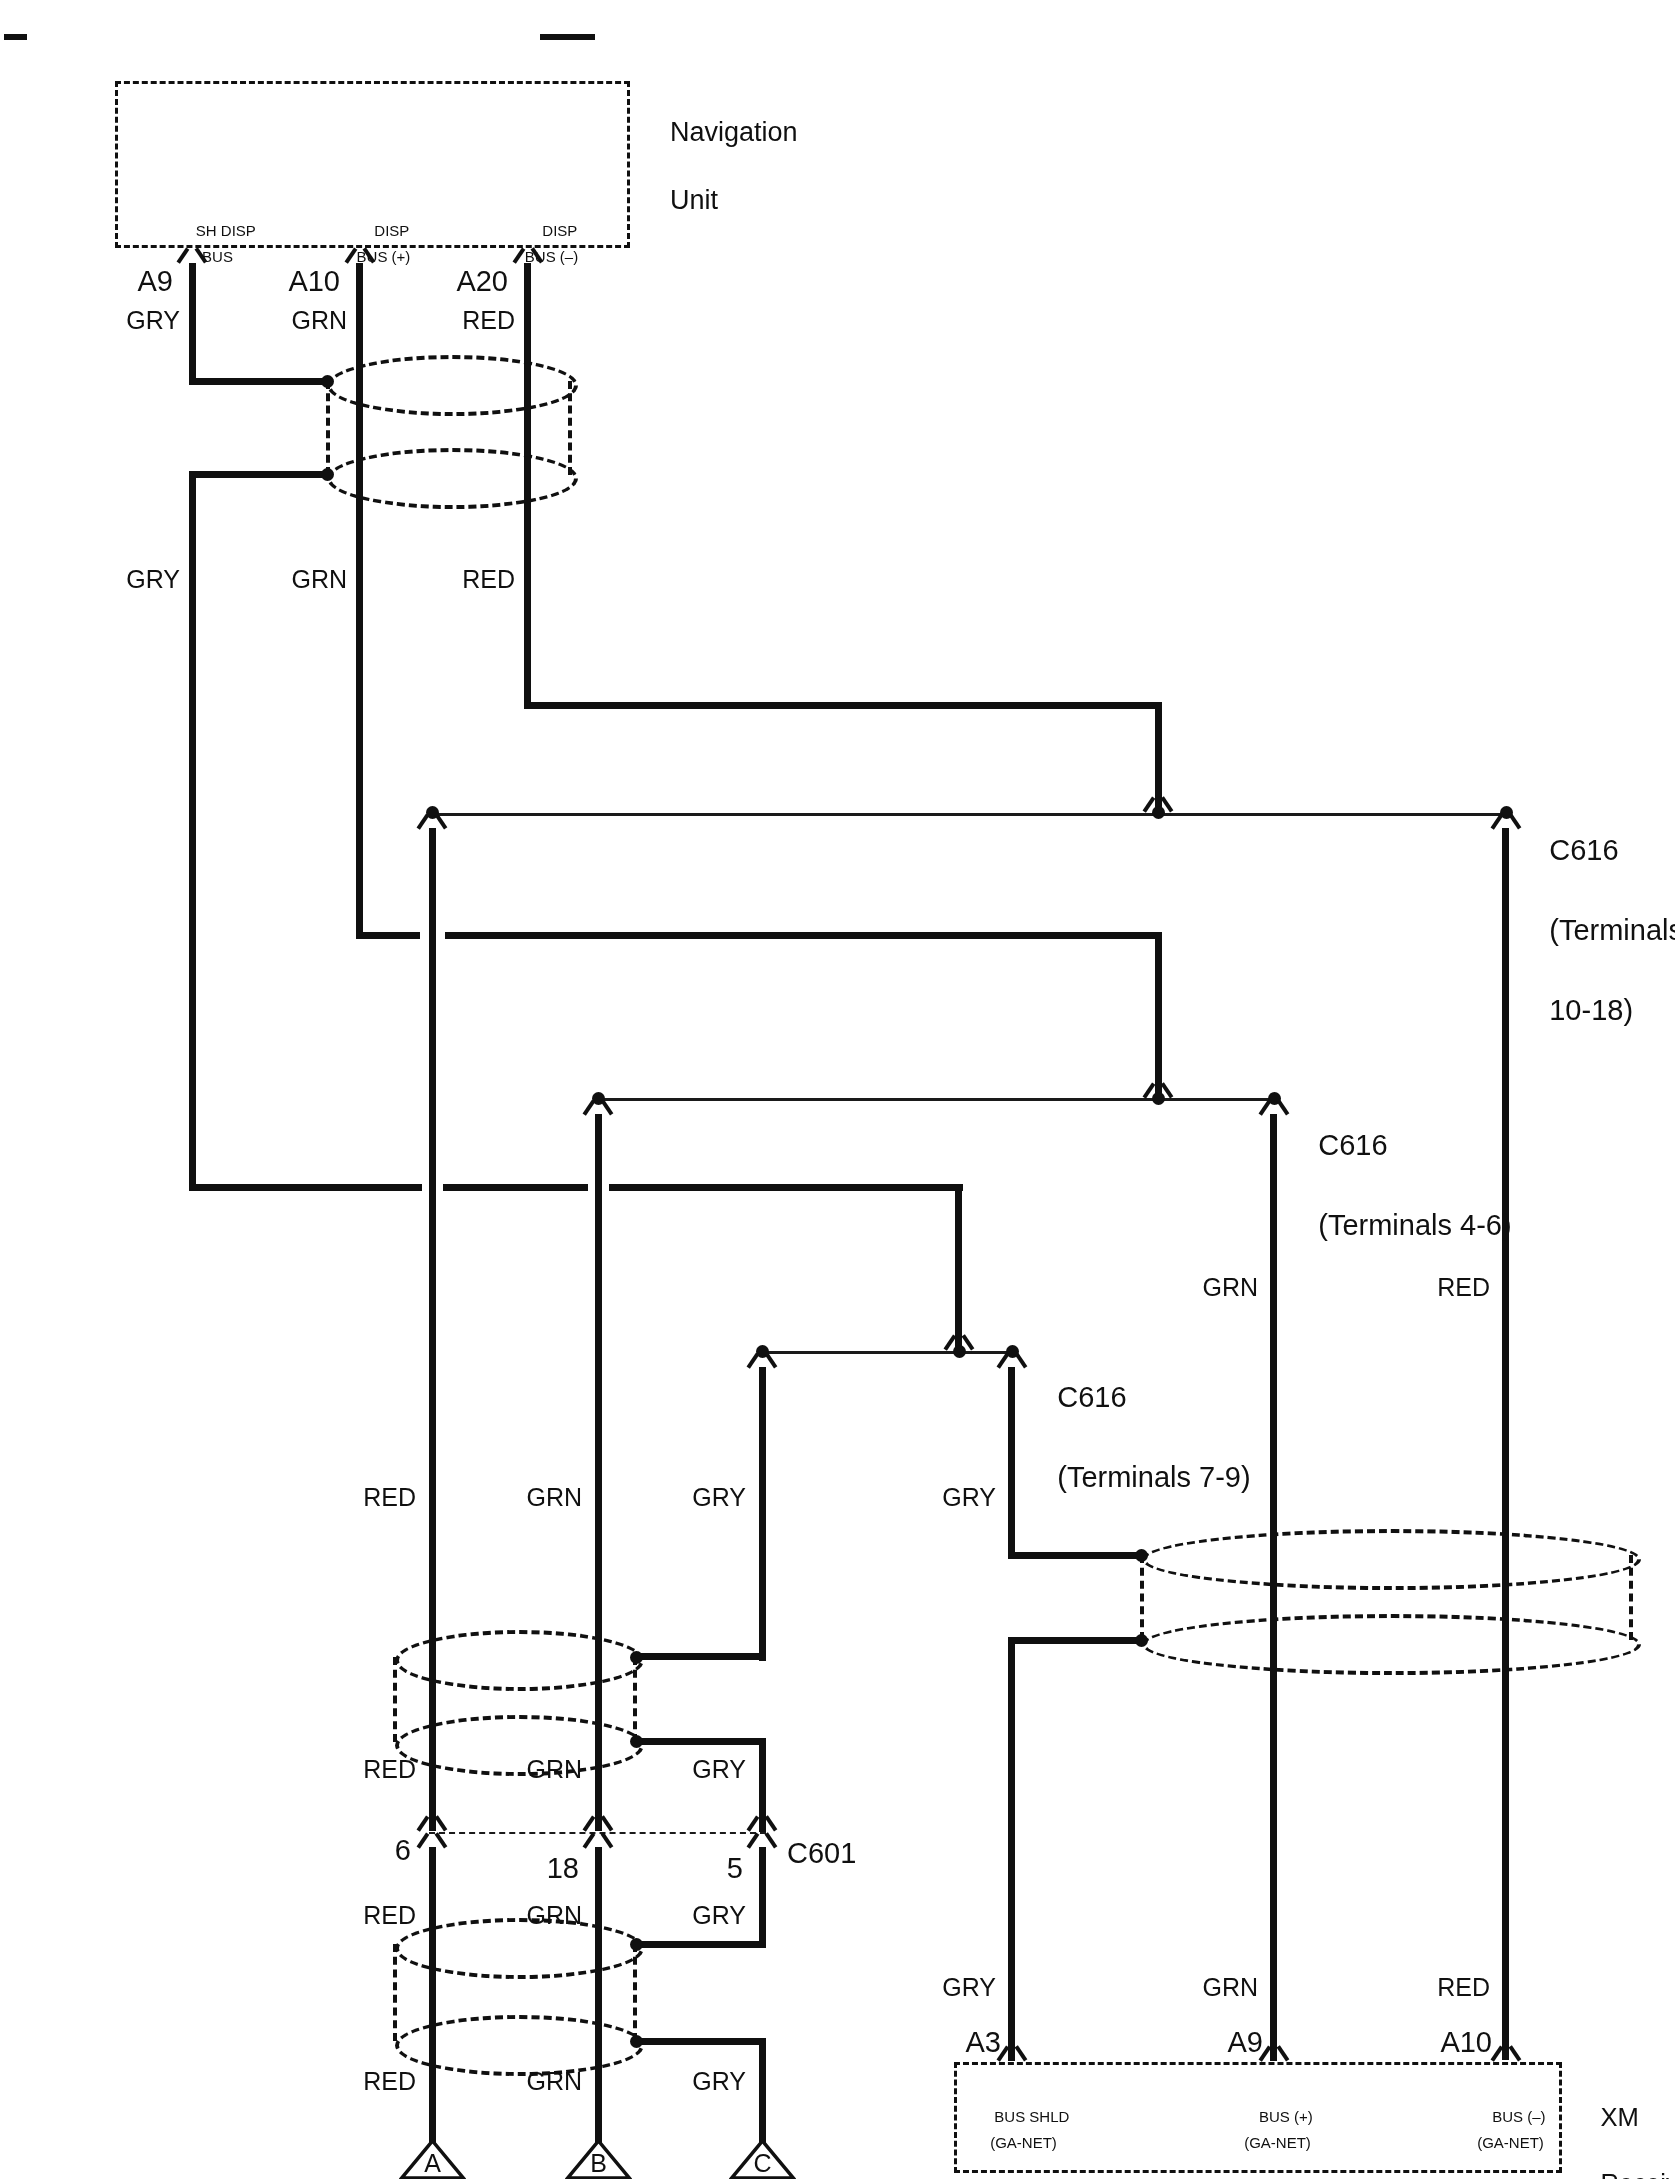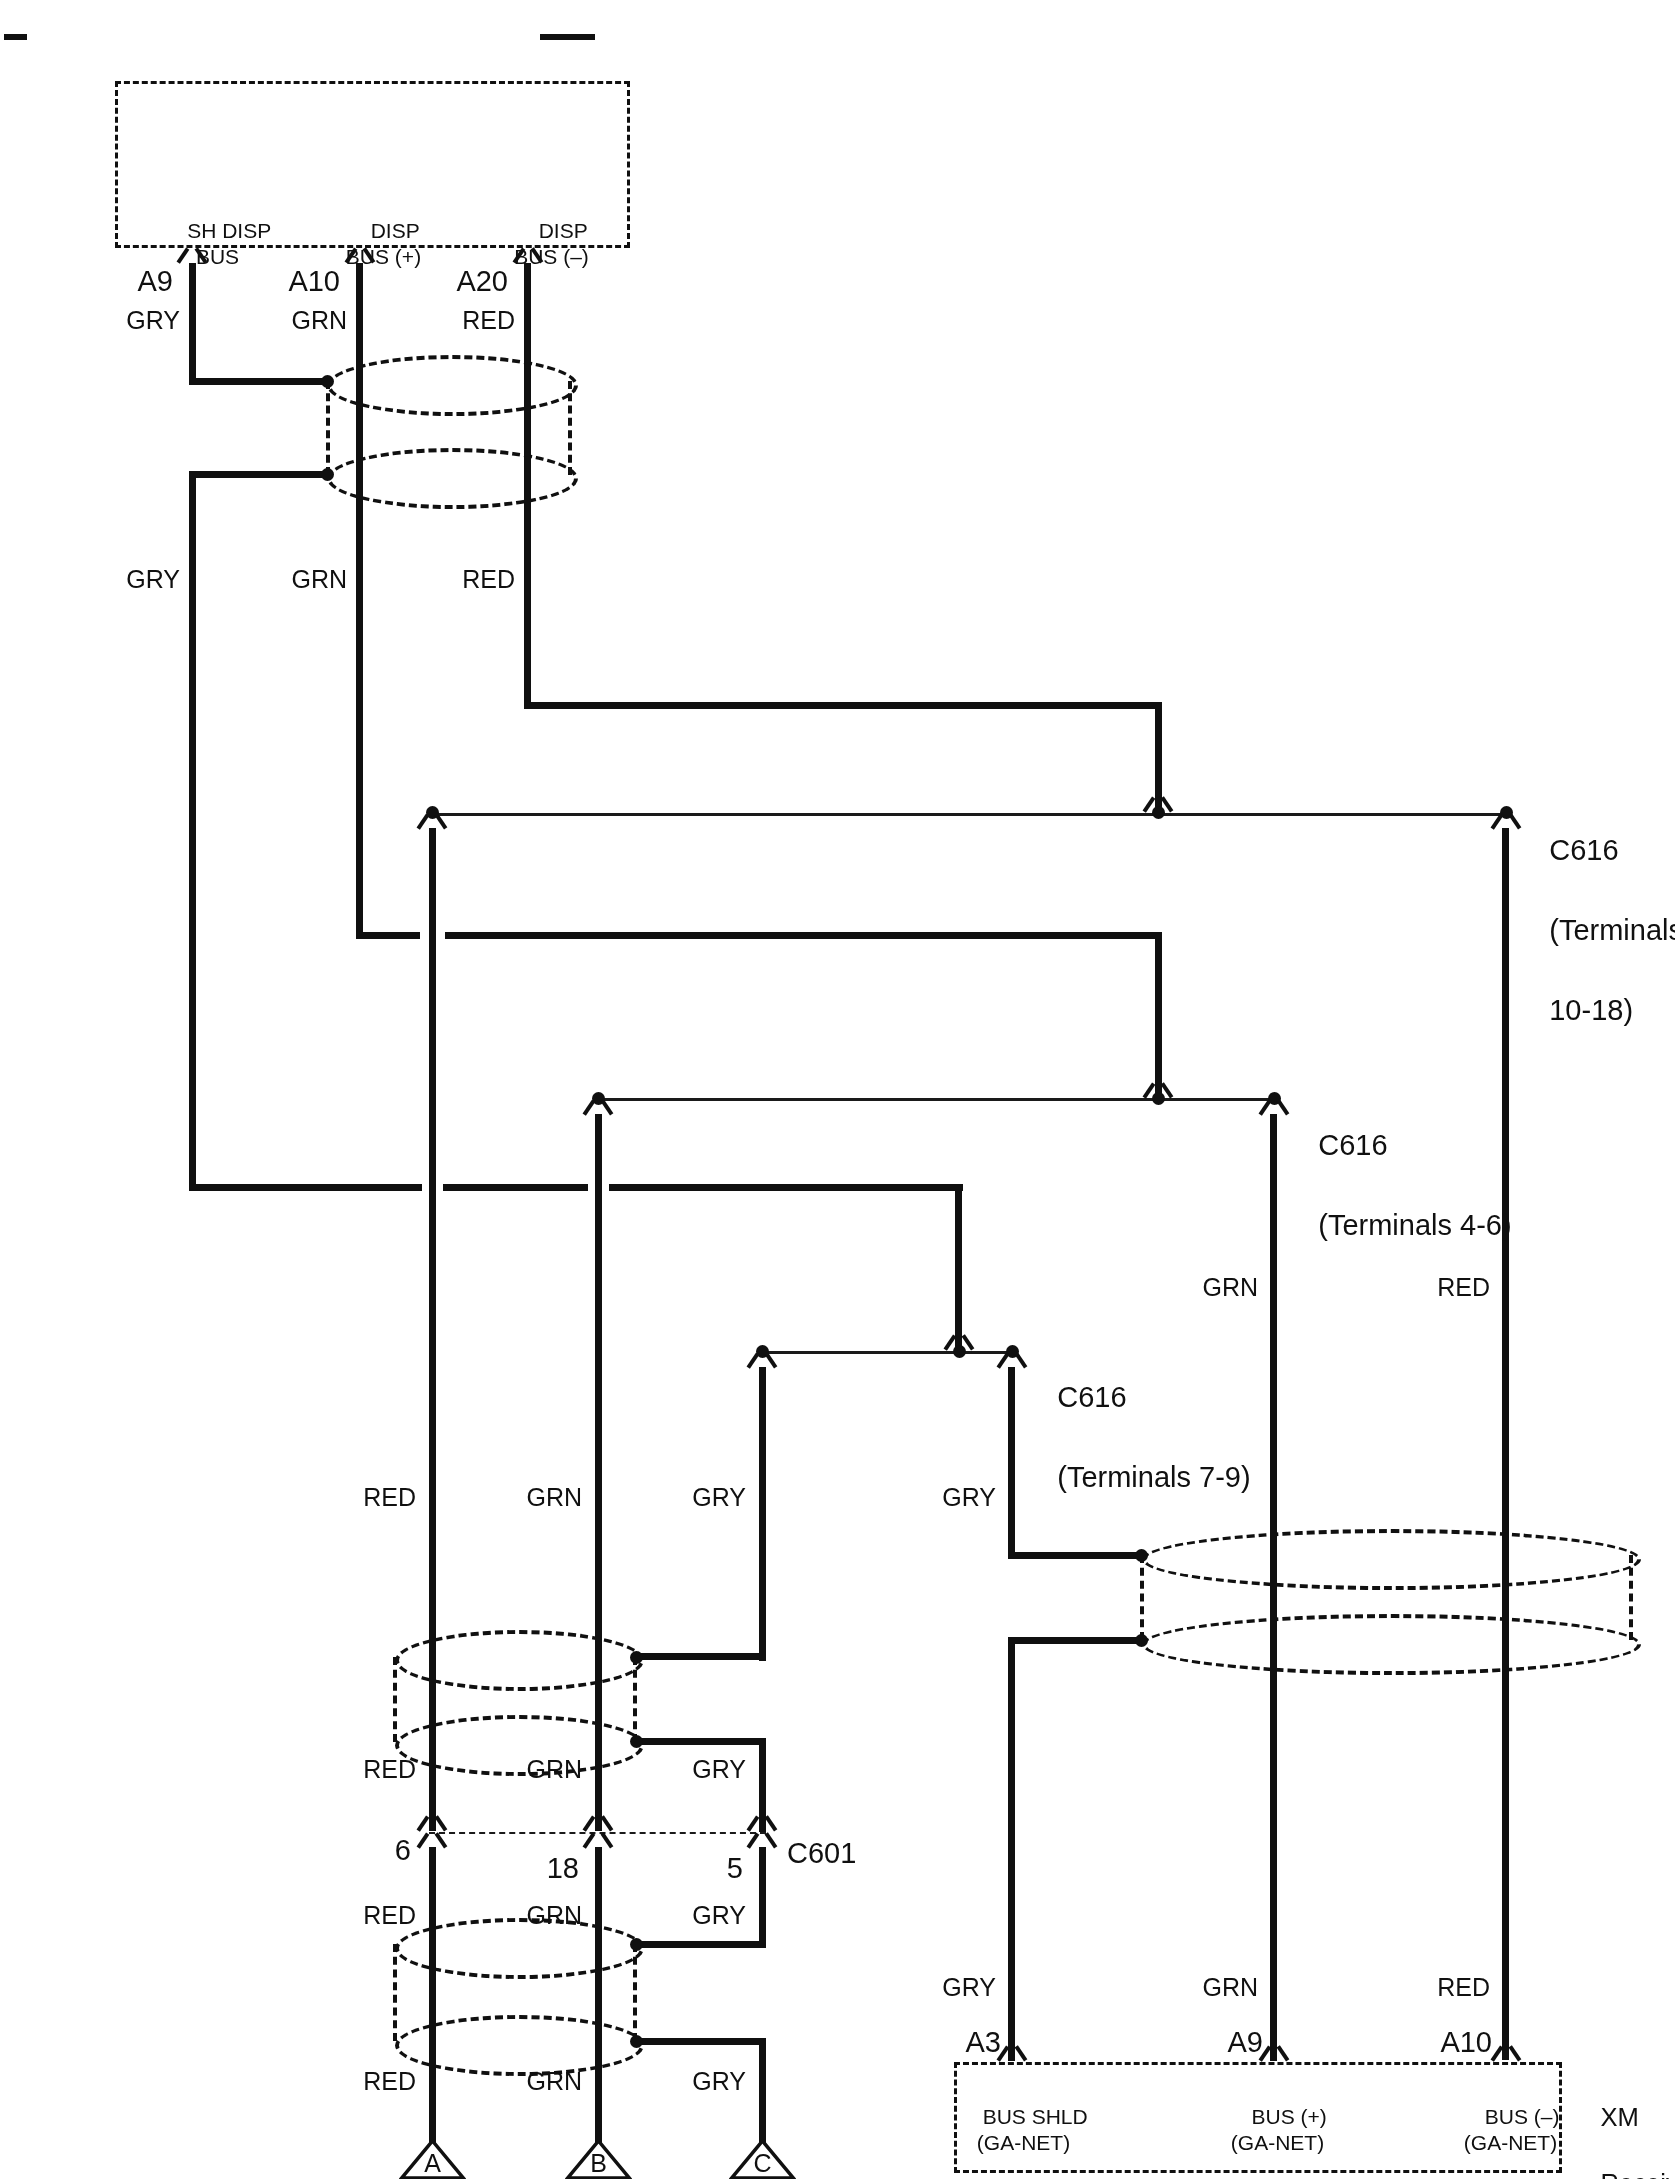--- a/index.html
+++ b/index.html
@@ -20,36 +20,40 @@
   .fork::after{left:7px;top:-15px;transform:rotate(-34deg);}
   
   .dbox{position:absolute;border:3.5px dashed #101010;background:transparent;}
   
   .ell{position:absolute;border:4.4px dashed #101010;border-radius:50%;background:transparent;}
   .edge{position:absolute;width:0;border-left:4.4px dashed #101010;}
   
   .lbl{position:absolute;font-size:25px;line-height:26.5px;white-space:pre;}
   .lbl-r{text-align:right;}
   .pinlbl{position:absolute;font-size:29px;line-height:30px;white-space:pre;text-align:right;}
-  .small{position:absolute;font-size:21px;line-height:26.5px;text-align:center;white-space:pre;}
+  .small{position:absolute;font-size:15px;line-height:26.5px;text-align:center;white-space:pre;}
   .conlbl{position:absolute;font-size:29px;line-height:40px;white-space:pre;}
   .title-bar{position:absolute;height:6.2px;background:#101010;}
   .title-txt{position:absolute;font-size:41px;font-weight:bold;white-space:pre;}
   .tri{position:absolute;width:67px;height:41px;}
   .tri span{position:absolute;left:0;right:0;bottom:1.8px;text-align:center;font-size:25px;}
 </style>
 </head>
 <body>
 
 <div id="diagram">
 
   <div class="title-bar" style="left:3.5px;top:34px;width:23px;"></div>
   <div class="title-bar" style="left:540px;top:34px;width:55px;"></div>
 
   <div class="dbox" style="left:115px;top:81px;width:509px;height:161px;"></div>
+  <div class="conlbl" style="left:640px;top:81px;font-size:27px;line-height:34px;">
+    <span>Navigation</span><br>
+    <span>Unit</span>
+  </div>
 
   <div class="small" style="left:146px;top:191px;width:143px;">
     <span>SH DISP</span><br><span>BUS</span>
   </div>
   <div class="small" style="left:312px;top:191px;width:143px;">
     <span>DISP</span><br><span>BUS (+)</span>
   </div>
   <div class="small" style="left:480px;top:191px;width:143px;">
     <span>DISP</span><br><span>BUS (–)</span>
   </div>

